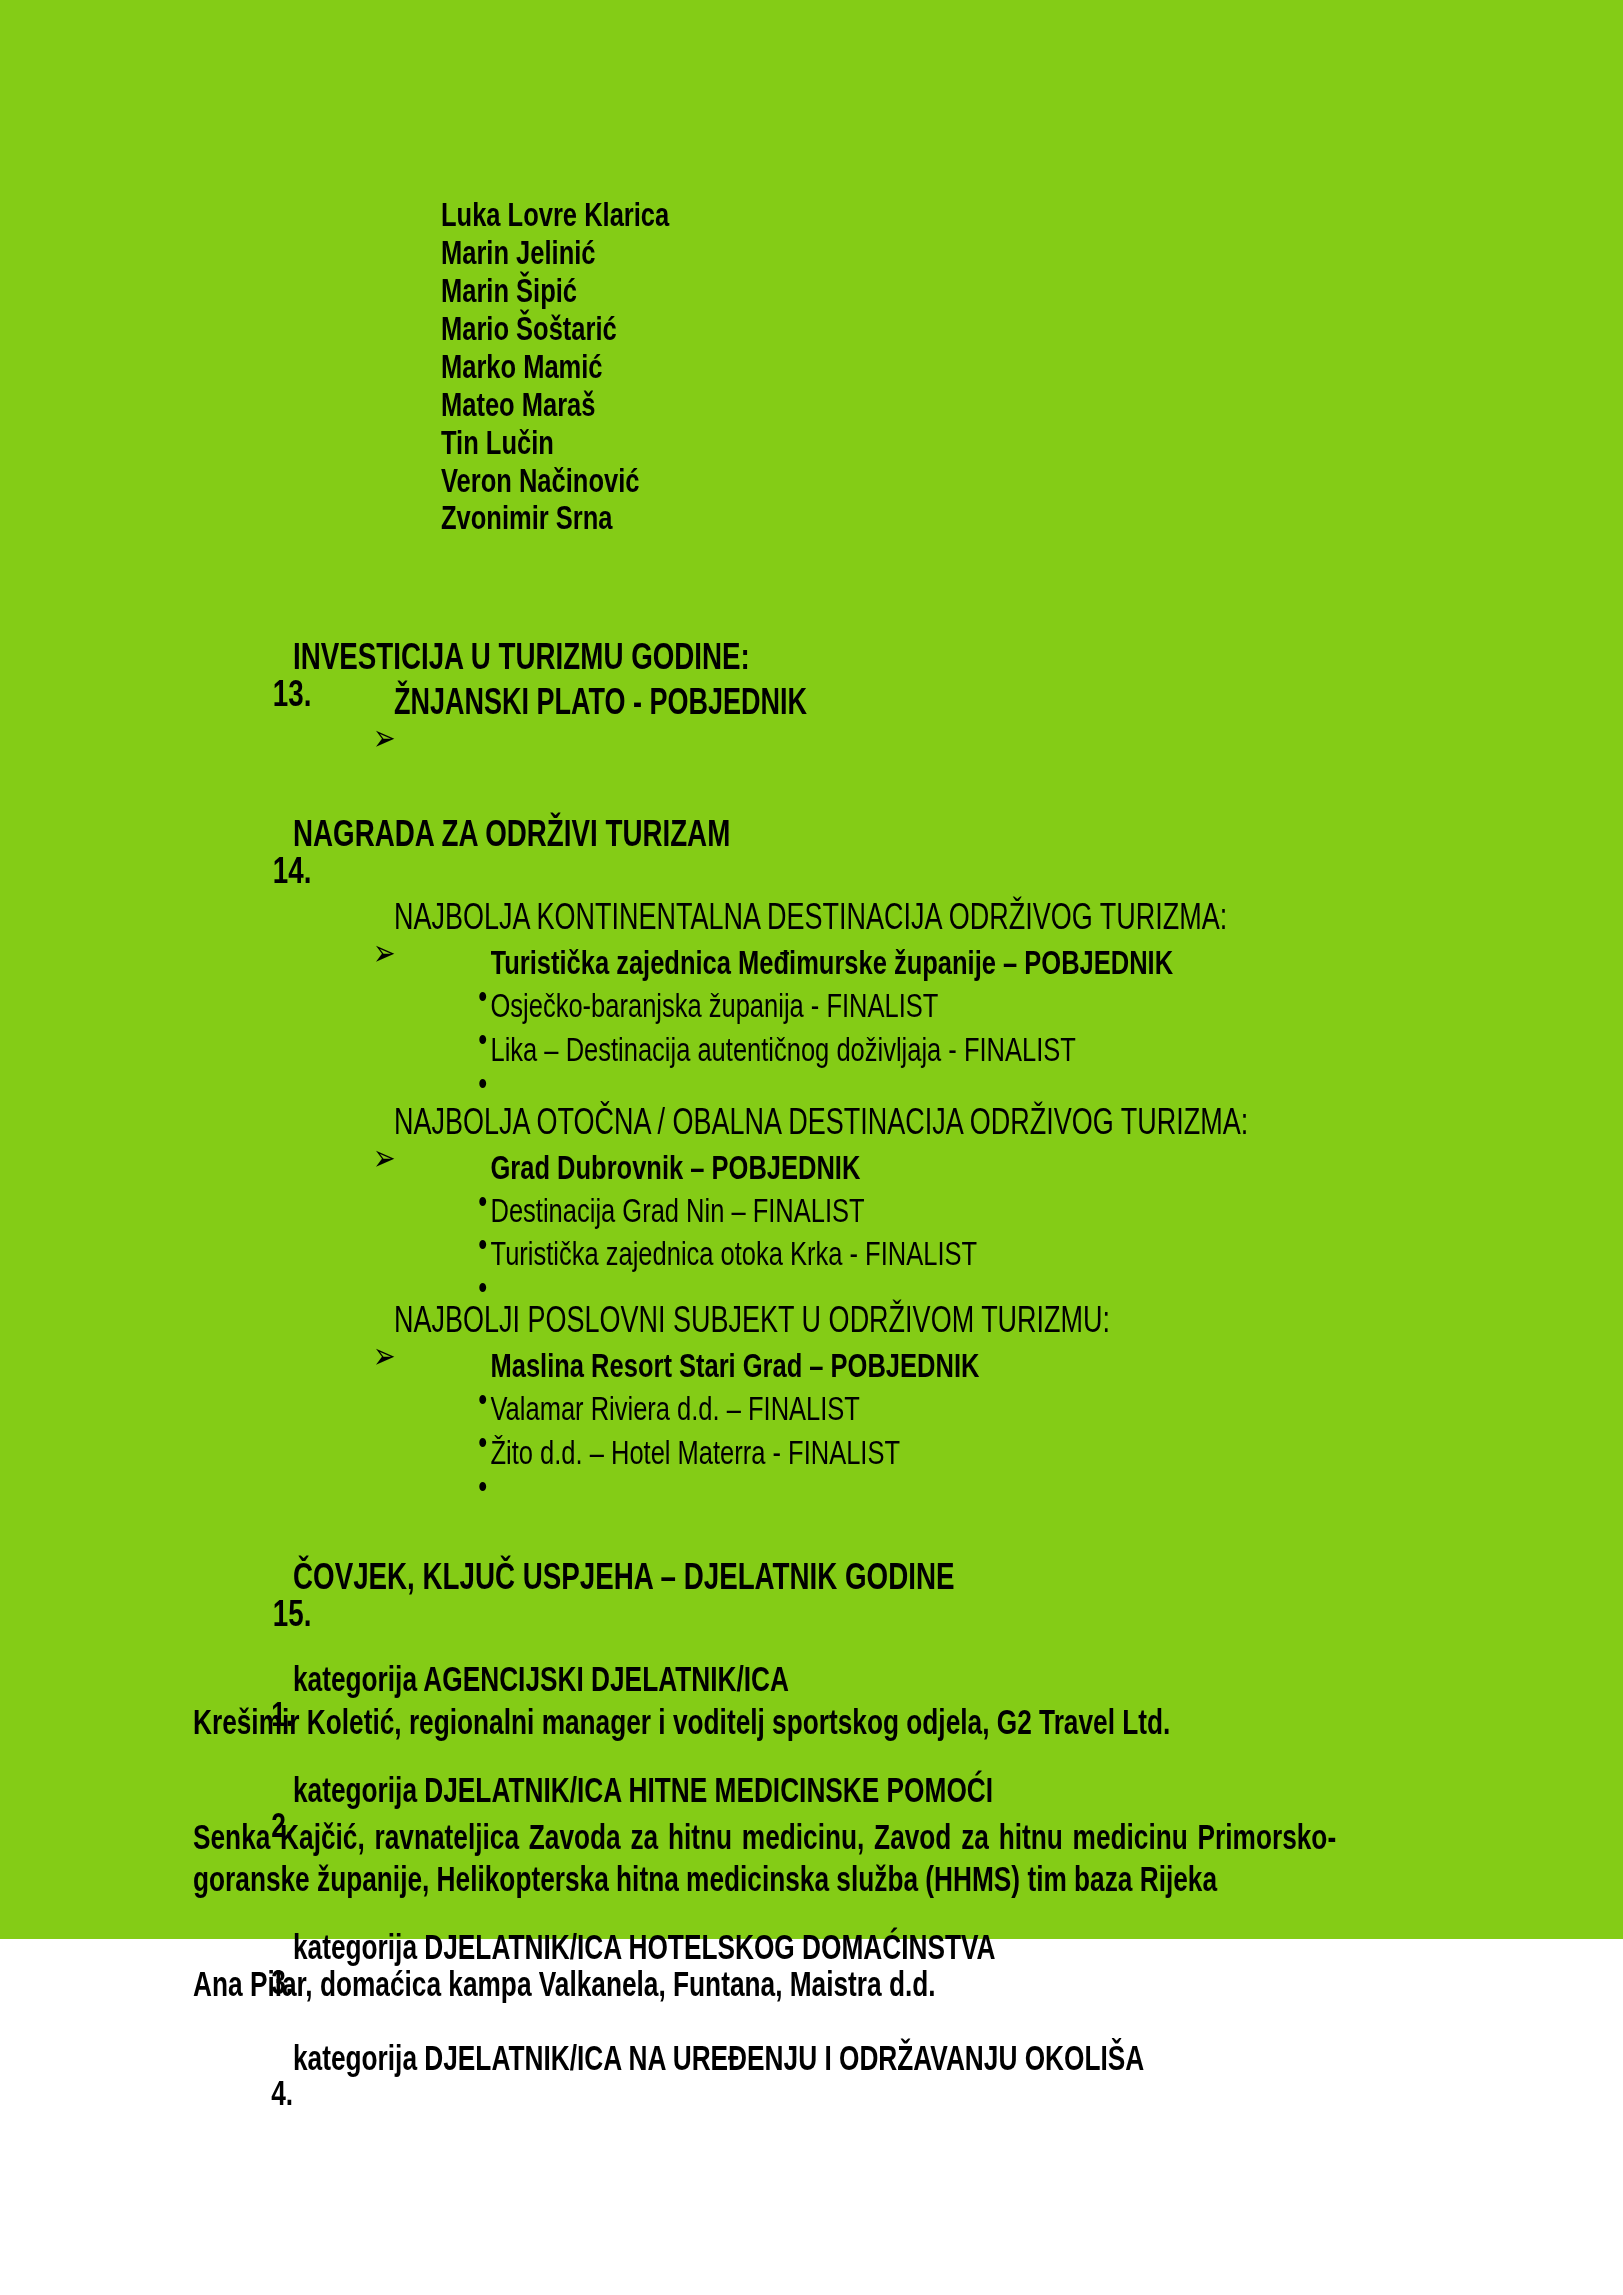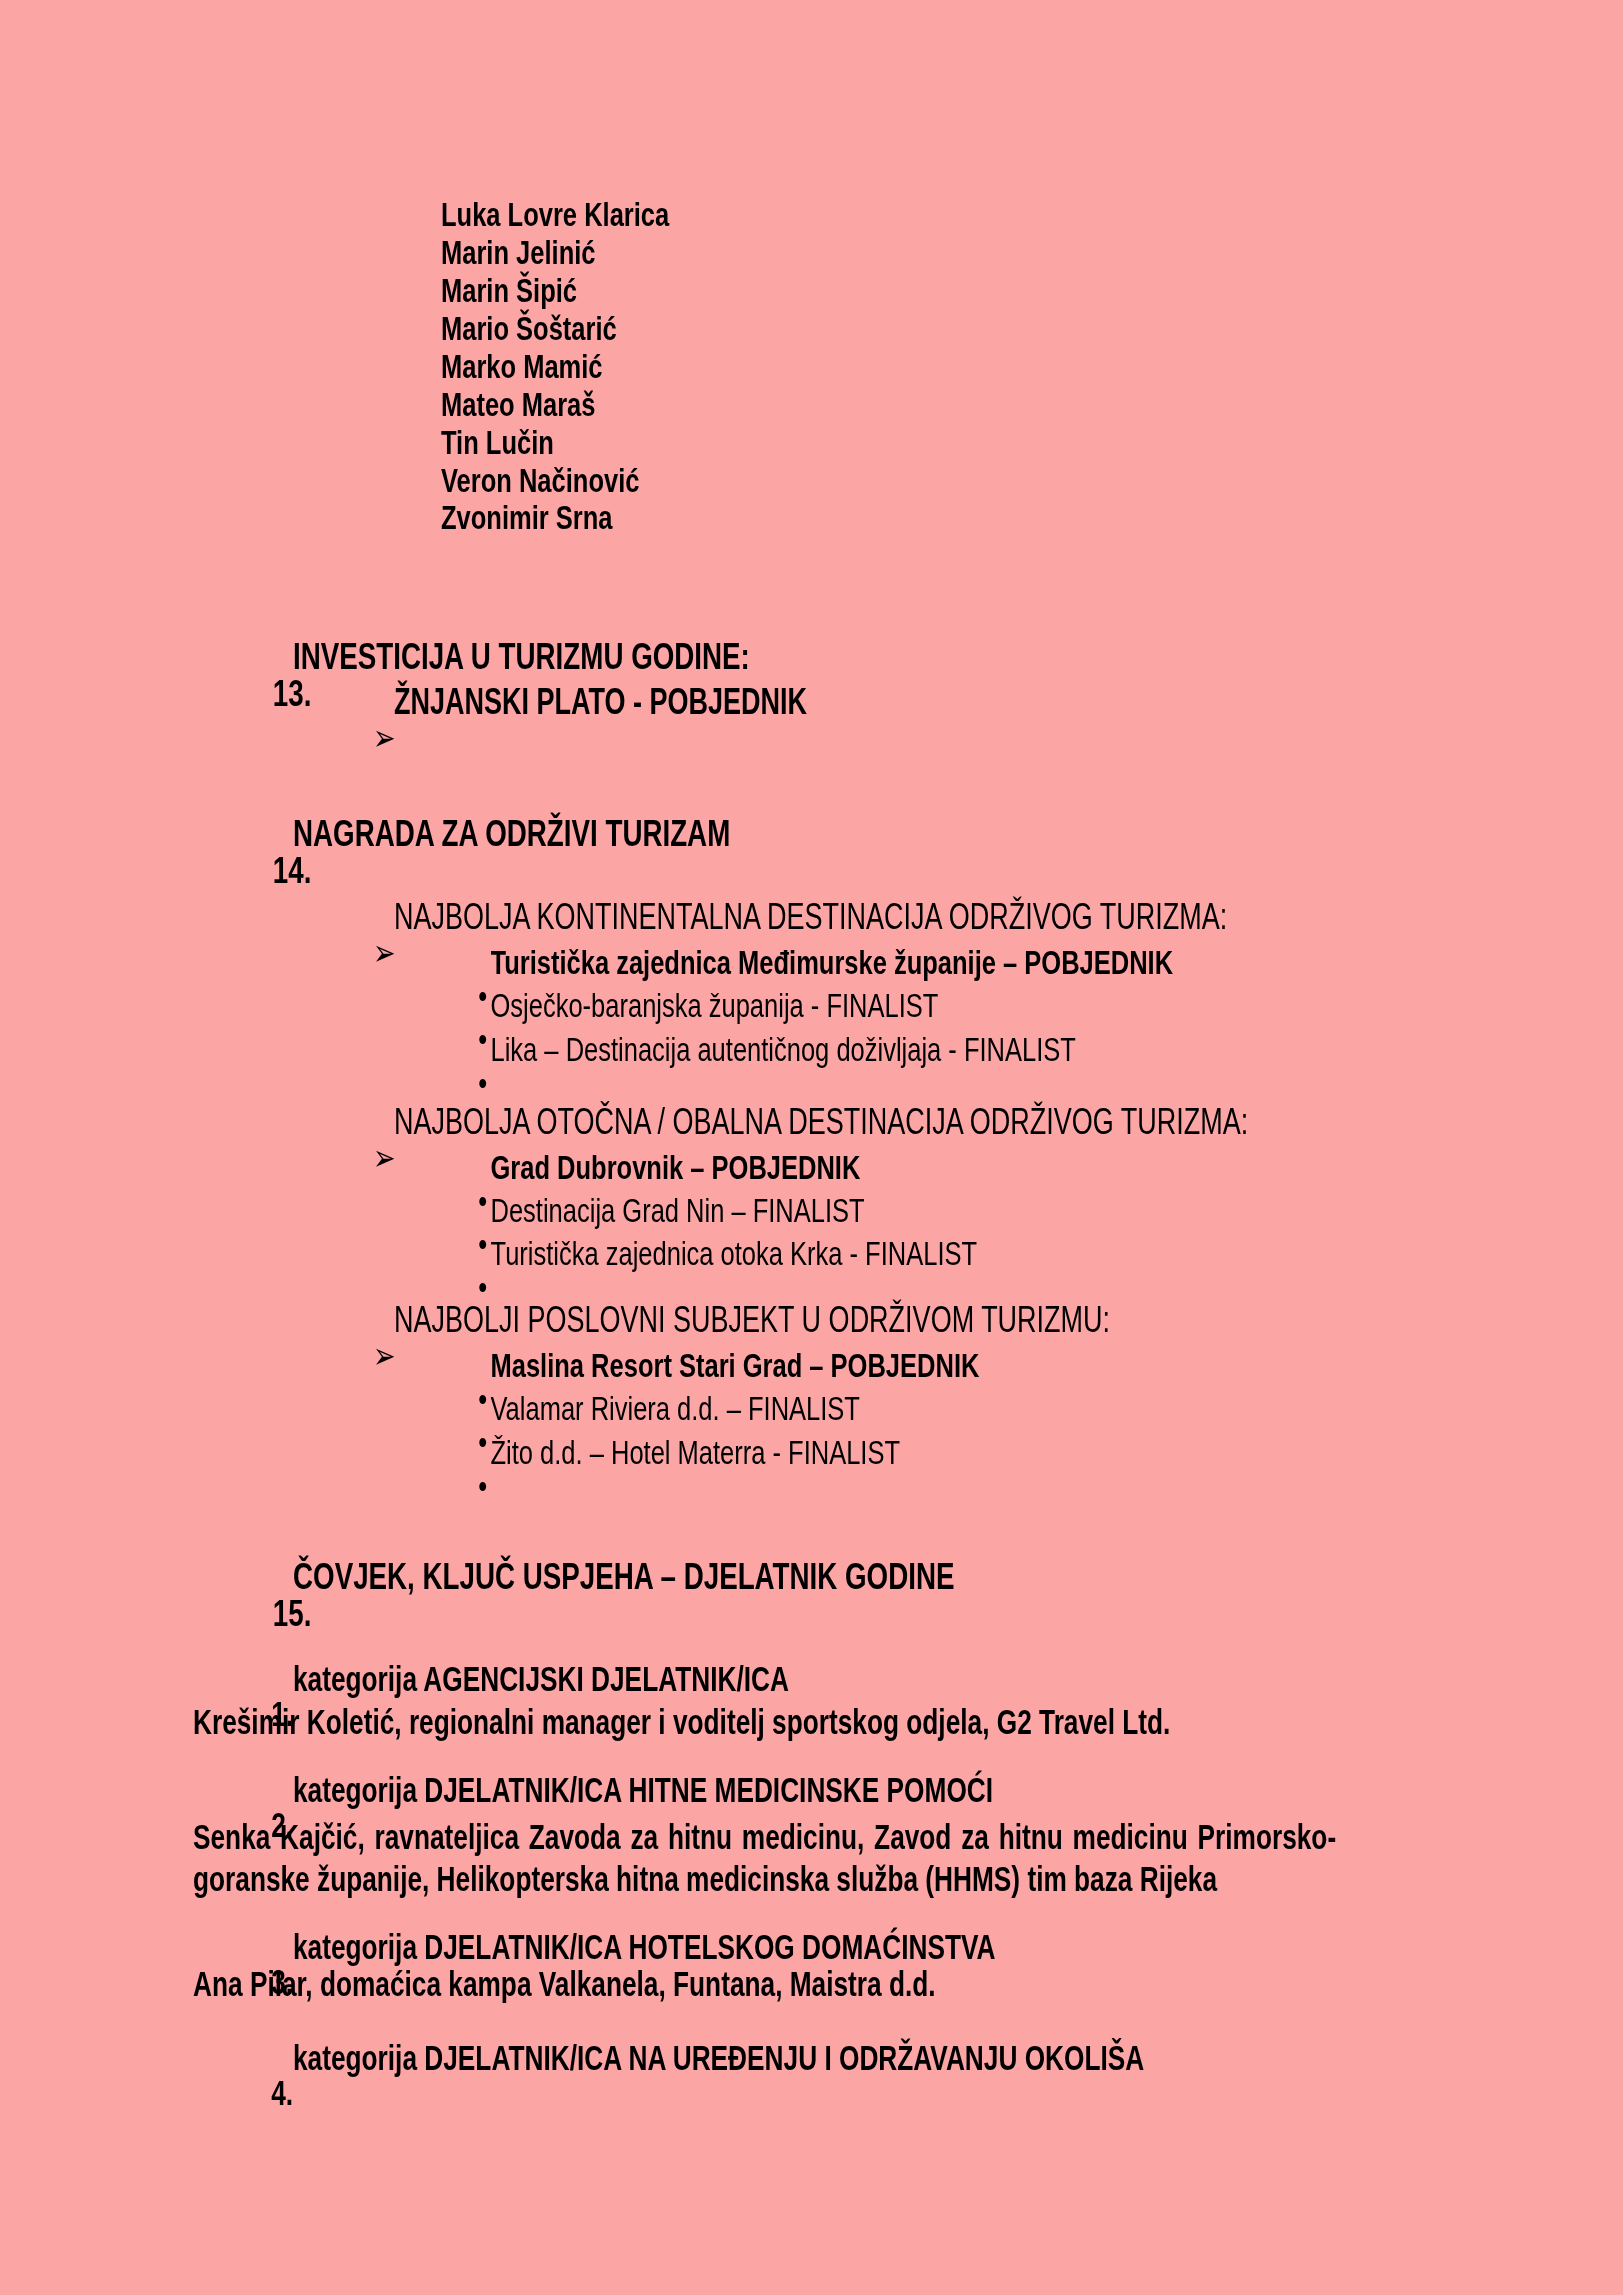--- a/index.html
+++ b/index.html
@@ -13,22 +13,22 @@
     height: 2295px;
     position: relative;
     overflow: hidden;
     font-family: "Liberation Sans", "DejaVu Sans", sans-serif;
     color: #000000;
   }
   .page {
     position: absolute;
     left: 0; top: 0;
     width: 1623px;
-    height: 2295px;
-    background: #fca5a5;
+    height: 1939px;
+    background: #84cc16;
   }
   .line {
     position: absolute;
     line-height: 1;
     white-space: pre;
     transform: scaleX(0.75);
     transform-origin: 0 0;
     color: #000000;
   }
   .line .inner {

